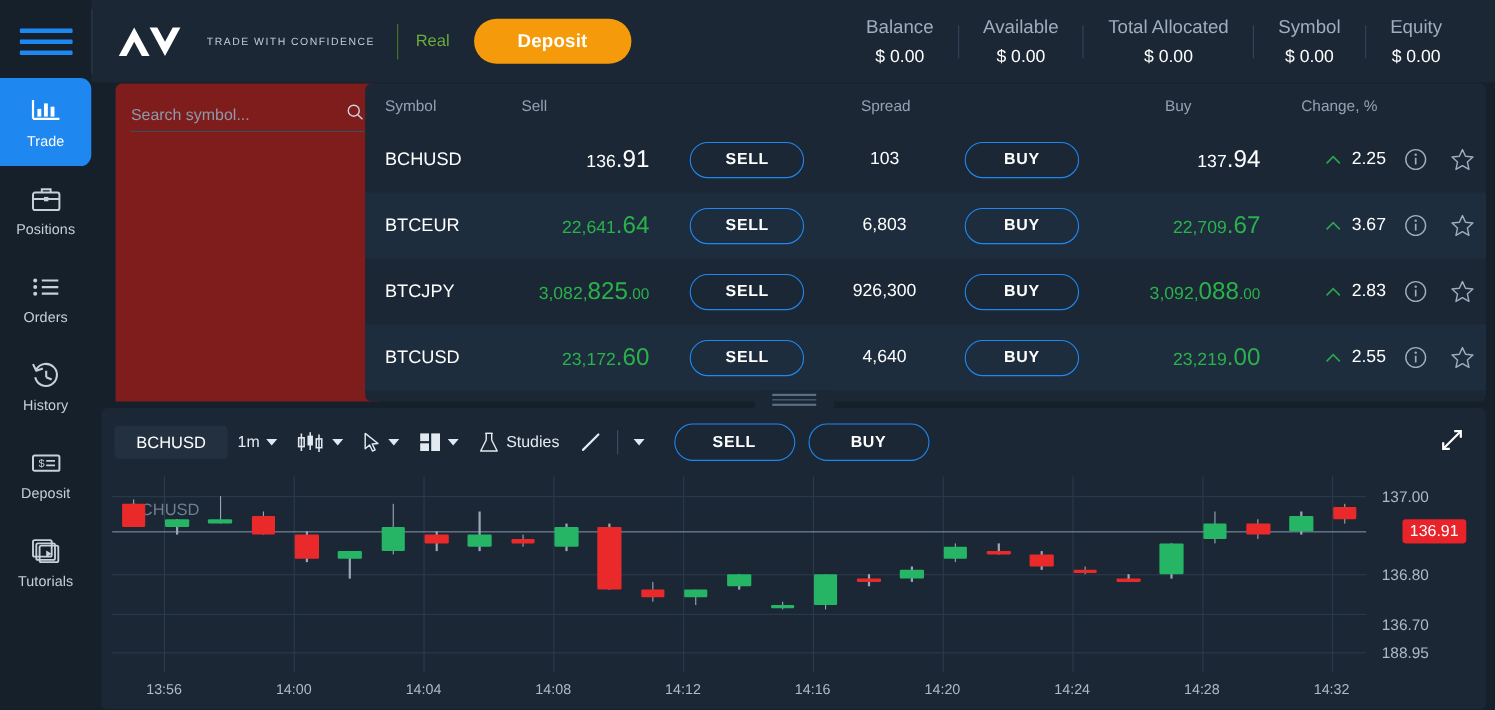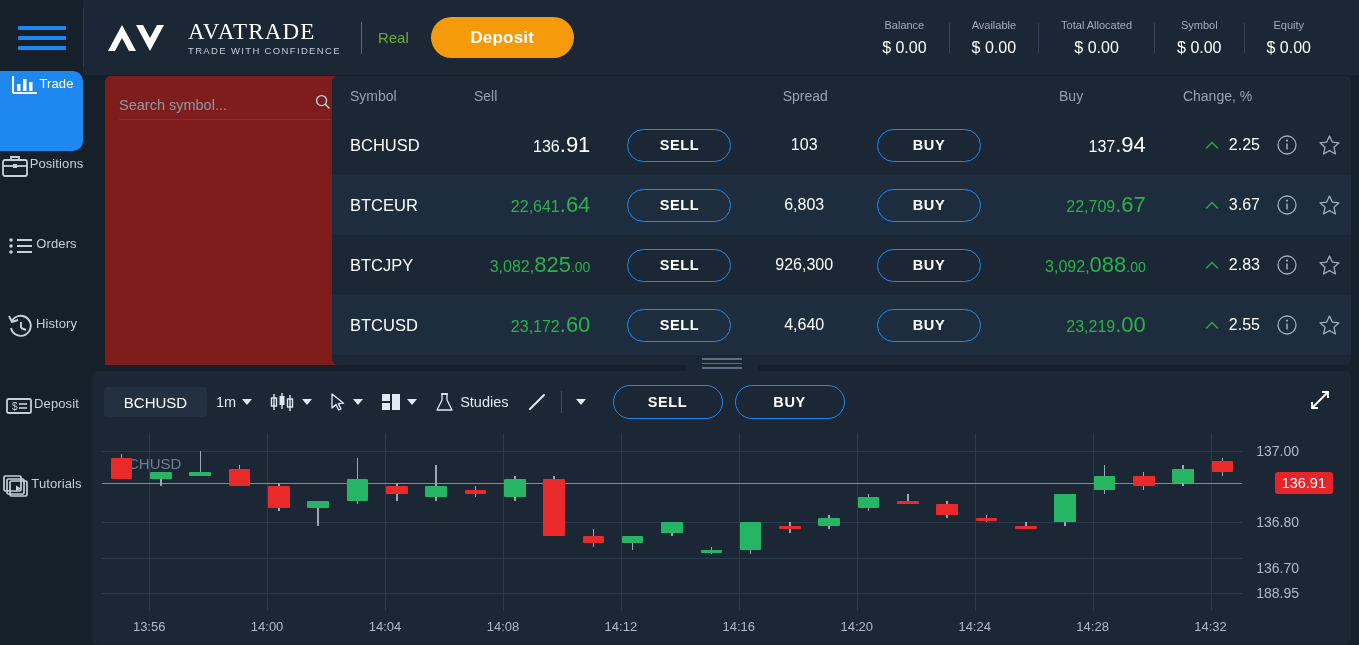--- a/index.html
+++ b/index.html
@@ -13,22 +13,22 @@
 
   
   #sidebar {
     position: absolute; left: 0; top: 0; width: 83px; height: 645px;
     background: #15202b; display: flex; flex-direction: column; align-items: center;
   }
   .hamburger { margin-top: 22px; width: 48px; height: 32px; display: flex; flex-direction: column;
     justify-content: space-between; padding: 4px 0; cursor: pointer; }
   .hamburger i { display: block; height: 4px; background: #1e88f0; border-radius: 1px; }
   .nav-list { margin-top: 17px; width: 83px; }
-  .nav-item { width: 83px; height: 80px; display: flex; flex-direction: row;
-    justify-content: center; cursor: pointer; color: #c6d0da; }
+  .nav-item { width: 83px; height: 80px; display: flex; flex-direction: column;
+    align-items: center; justify-content: center; cursor: pointer; color: #c6d0da; }
   .nav-item.active { background: #1e88f0; color: #ffffff; border-radius: 0 10px 10px 0; }
   .nav-item .ico { height: 30px; display: flex; align-items: center; justify-content: center; }
   .nav-item .lbl { font-size: 13px; margin-top: 5px; letter-spacing: .1px; }
   .nav-item.active .lbl { color: #fff; }
 
   
   #topbar { position: absolute; left: 83px; top: 0; width: 1276px; height: 75px;
     background: #1b2735; display: flex; align-items: center; }
   #topbar:before { content:""; position:absolute; left:0; top:8px; bottom:8px; width:1px; background:#2c3b4d; }
   .logo-wrap { display: flex; align-items: center; margin-left: 23px; }
@@ -36,21 +36,21 @@
   .logo-text { margin-left: 10px; }
   .logo-text .l1 { font-size: 23px; letter-spacing: 1.2px; color: #fff; line-height: 23px; font-family:"Liberation Serif", serif; }
   .logo-text .l2 { font-size: 9.5px; letter-spacing: 1.35px; color: #c4ccd4; margin-top: 2px; }
   .real-sep { width: 1px; height: 32px; background: #4a7a2a; margin: 0 16px 0 20px; }
   .real-badge { color: #6aab3c; font-size: 15px; }
   .deposit-btn { margin-left: 22px; width: 143px; height: 41px; border-radius: 21px;
     background: #f59b0b; color: #fff; font-size: 17px; font-weight: bold; border: none;
     cursor: pointer; letter-spacing: .2px; }
   .stats { margin-left: auto; display: flex; align-items: center; margin-right: 26px; }
   .stat { display: flex; flex-direction: column; align-items: center; padding: 0 22px; }
-  .stat .k { font-size: 11px; color: #9fadbc; }
+  .stat .k { font-size: 17px; color: #9fadbc; }
   .stat .v { font-size: 16px; color: #fff; margin-top: 8px; }
   .stat-div { width: 1px; height: 30px; background: #33445a; }
 
   
   #searchpanel { position: absolute; left: 105px; top: 76px; width: 240px; height: 289px;
     background: #7f1d1d; border-radius: 6px 6px 0 0; overflow: hidden; }
   .search-row { position: relative; margin: 14px 14px 0 14px; border-bottom: 1px solid #3c4c60;
     height: 30px; display: flex; align-items: center; }
   .search-input { background: transparent; border: none; outline: none; color: #d8e0e8;
     font-size: 14.5px; width: 190px; font-family: "Liberation Sans", sans-serif; }
@@ -223,21 +223,20 @@
       </div>
   </div>
 
   <div id="topbar">
     <div class="logo-wrap">
       <svg class="logo-mark" viewBox="0 0 72 30">
         <path d="M2 28 L16 2 L30 28 L23 28 L16 15 L9 28 Z" fill="#ffffff"></path>
         <path d="M30 2 L37 2 L44 15 L51 2 L58 2 L44 28 Z" fill="#ffffff"></path>
       </svg>
       <div class="logo-text">
-        <div class="l1">AVATRADE</div>
         <div class="l2">TRADE WITH CONFIDENCE</div>
       </div>
     </div>
     <div class="real-sep"></div>
     <div class="real-badge">Real</div>
     <button class="deposit-btn">Deposit</button>
     <div class="stats" id="stats">
         <div class="stat">
           <div class="k">Balance</div>
           <div class="v">$ 0.00</div>

